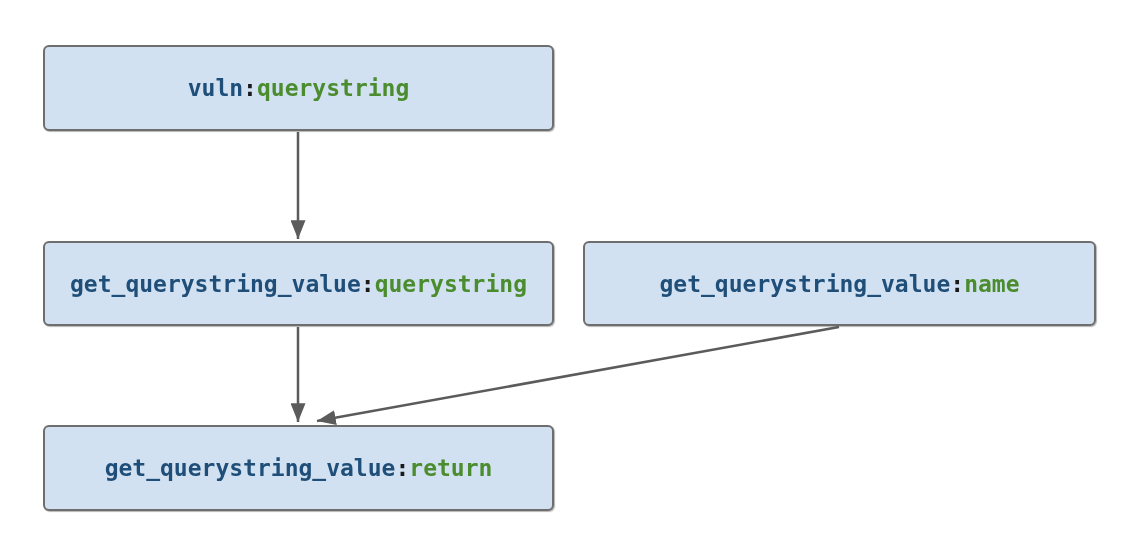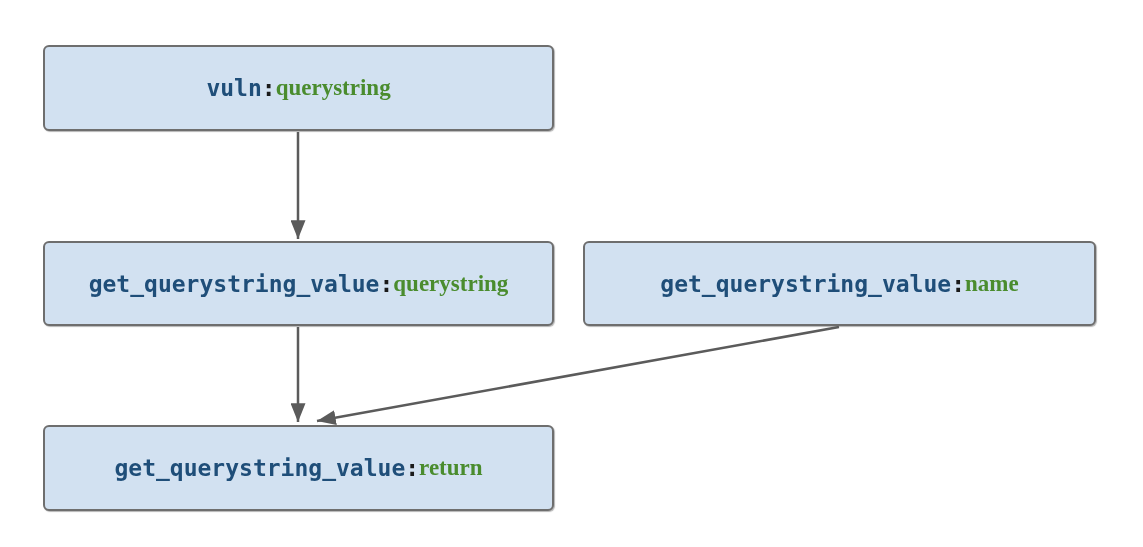--- a/index.html
+++ b/index.html
@@ -39,21 +39,21 @@
     box-shadow: 1px 1px 1px rgba(90, 90, 90, 0.45);
     display: flex;
     align-items: center;
     justify-content: center;
     font-size: 23px;
     font-weight: bold;
     white-space: nowrap;
   }
   .node .scope { color: var(--scope-color, #1f4e79); }
   .node .sep   { color: var(--sep-color, #1a1a1a); }
-  .node .var   { color: var(--var-color, #4a8c2e); font-family: Liberation Serif, serif; }
+  .node .var   { color: var(--var-color, #4a8c2e); }
 
   .node-vuln-querystring          { left: 43px;  top: 45px;  width: 511px; height: 86px; }
   .node-gqv-querystring           { left: 43px;  top: 241px; width: 511px; height: 85px; }
   .node-gqv-name                  { left: 583px; top: 241px; width: 513px; height: 85px; }
   .node-gqv-return                { left: 43px;  top: 425px; width: 511px; height: 86px; }
 </style>
 </head>
 <body>
 
 <div class="canvas">

